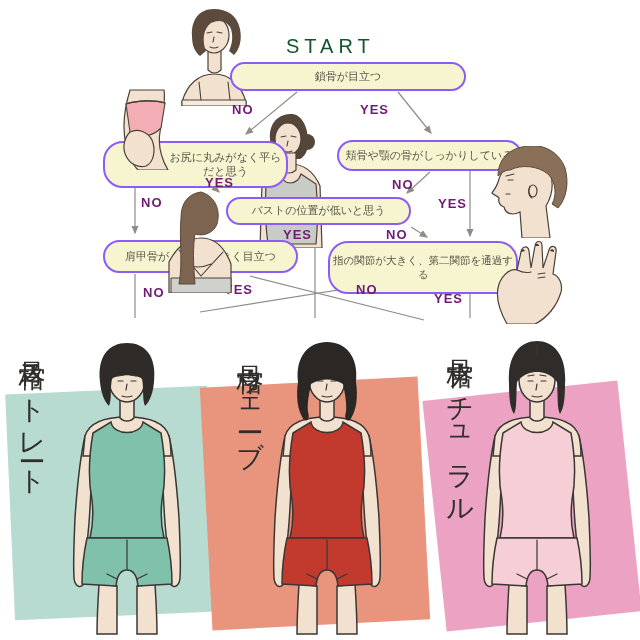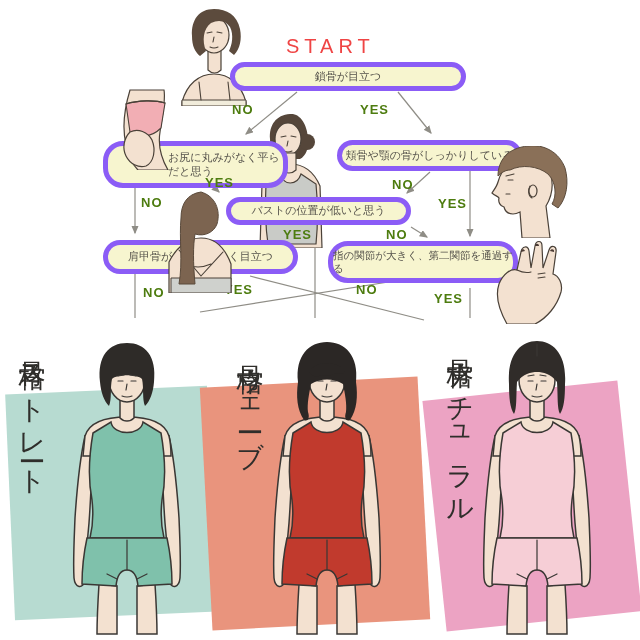--- a/index.html
+++ b/index.html
@@ -1,24 +1,24 @@
 <!DOCTYPE html>
 <html><head>
 <meta charset="utf-8">
 <style>
   html,body{margin:0;padding:0;background:#ffffff;}
   .stage{position:relative;width:640px;height:640px;background:#ffffff;overflow:hidden;
          font-family:"Liberation Sans", sans-serif;}
   
-  .start{position:absolute;font-size:20px;letter-spacing:5px;color:#ef4444;font-weight:400;text-align:right;}
-  .pill{position:absolute;background:#f7f5cf;border:5px solid #8b5cf6;border-radius:20px;
+  .start{position:absolute;font-size:20px;letter-spacing:5px;color:#14532d;font-weight:400;text-align:right;}
+  .pill{position:absolute;background:#f7f5cf;border:2px solid #8b5cf6;border-radius:20px;
         display:flex;align-items:center;justify-content:center;
-        color:#55524b;font-size:11px;line-height:1.25;text-align:left;box-sizing:border-box;}
+        color:#55524b;font-size:11px;line-height:1.25;text-align:center;box-sizing:border-box;}
   .pill.two-line{flex-direction:column;}
-  .ans{position:absolute;font-size:13px;font-weight:700;color:#4d7c0f;letter-spacing:1px;}
+  .ans{position:absolute;font-size:13px;font-weight:700;color:#701a75;letter-spacing:1px;}
   .lines{position:absolute;left:0;top:0;pointer-events:none;}
   .illus{position:absolute;}
   .sk{fill:#f3e1d0;stroke:#4a4138;stroke-width:1.2;}
   .ln{fill:none;stroke:#4a4138;stroke-width:1.1;stroke-linecap:round;}
   
   .card-bg{position:absolute;}
   .type-label{position:absolute;writing-mode:vertical-rl;font-size:27px;color:#2f2e2b;
               font-family:"DejaVu Serif", serif;letter-spacing:3px;font-weight:500;}
   .figure{position:absolute;top:336px;width:180px;height:300px;}
   .fg-skin{fill:#f3e1d0;stroke:#3a3734;stroke-width:1.5;}
@@ -89,21 +89,21 @@
 
   <div class="pill" style="left:226px;top:197px;width:185px;height:28px">
       <span>バストの位置が低いと思う</span>
     </div>
 
   <div class="pill" style="left:103px;top:240px;width:195px;height:33px;justify-content:space-between;padding:12px 20px">
     <span>肩甲骨が</span>
     <span>大きく目立つ</span>
   </div>
 
-  <div class="pill two-line" style="left:328px;top:241px;width:190px;height:42px;font-size:10.5px">
+  <div class="pill two-line" style="left:328px;top:241px;width:190px;height:53px;font-size:10.5px">
     <span>指の関節が大きく、第二関節を通過する</span>
   </div>
 
   <span class="ans" style="left:232px;top:102px">NO</span>
   <span class="ans" style="left:360px;top:102px">YES</span>
   <span class="ans" style="left:205px;top:175px">YES</span>
   <span class="ans" style="left:141px;top:195px">NO</span>
   <span class="ans" style="left:392px;top:177px">NO</span>
   <span class="ans" style="left:438px;top:196px">YES</span>
   <span class="ans" style="left:283px;top:227px">YES</span>

